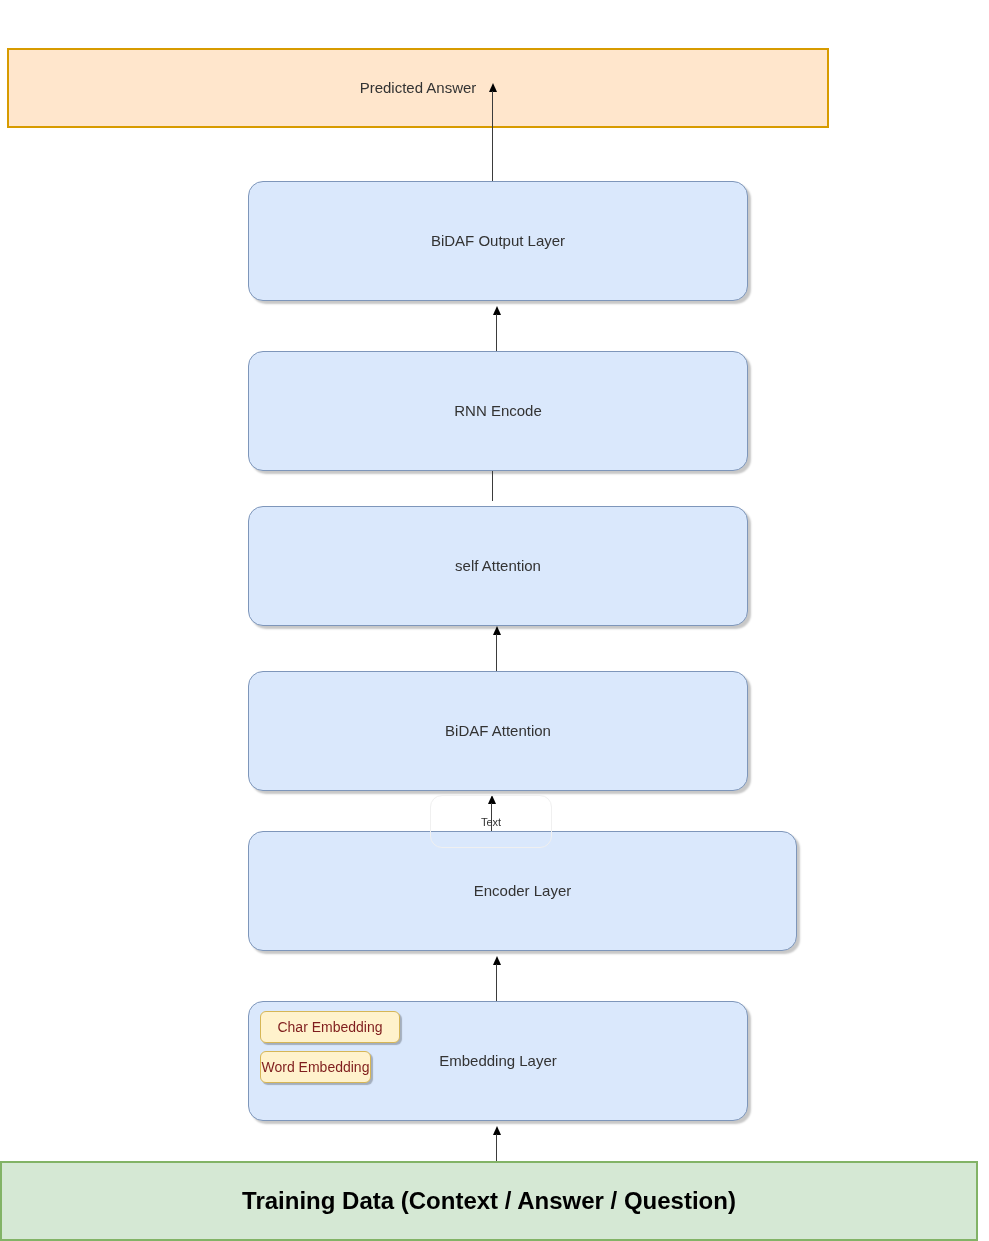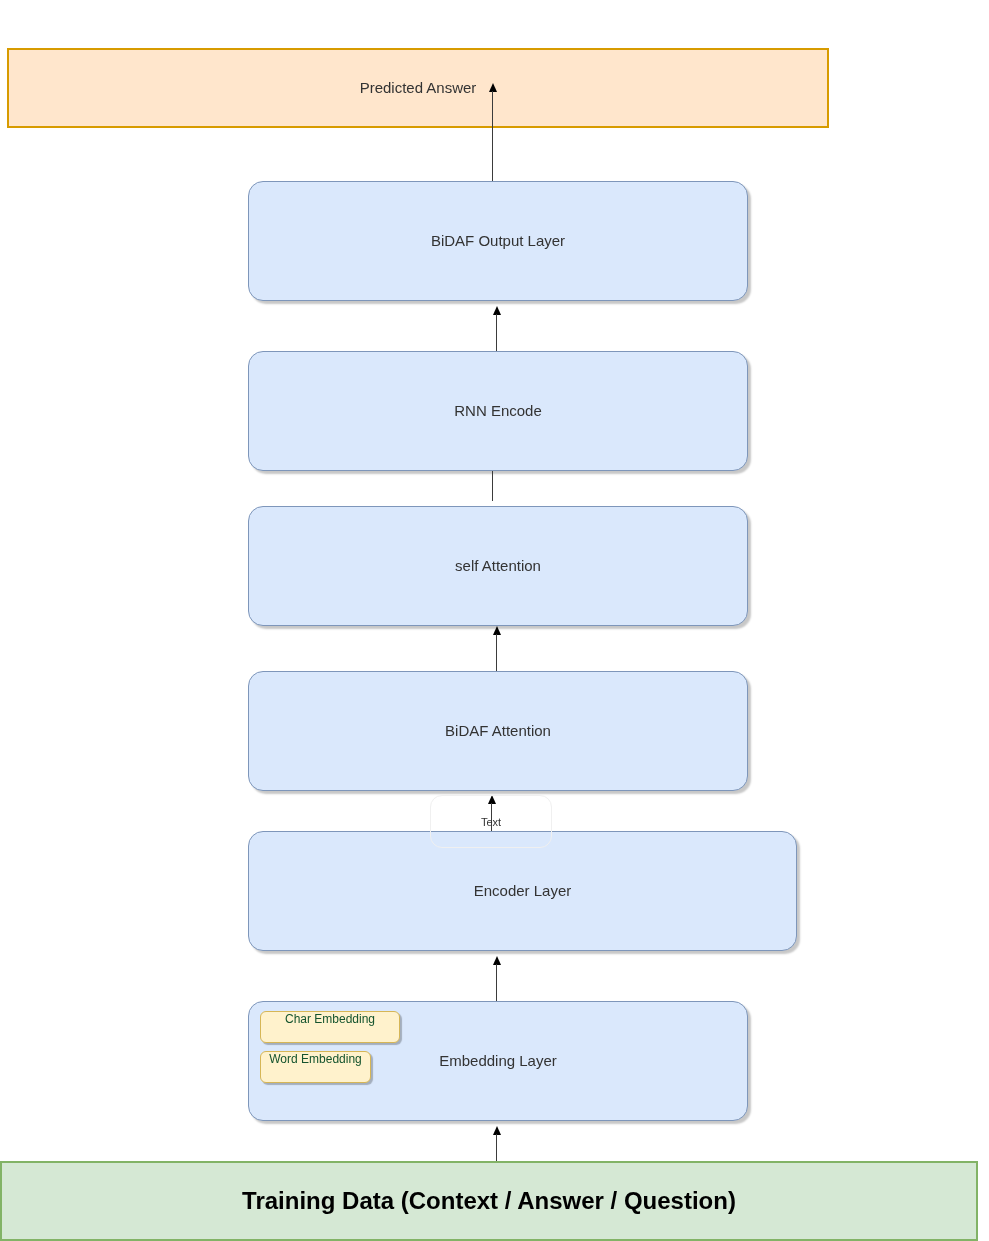--- a/index.html
+++ b/index.html
@@ -32,27 +32,27 @@
   .green{
     background:#D5E8D4;
     border:2px solid #82B366;
     font-weight:bold;
     font-size:24px;
     color:#000000;
   }
   .chip{
     position:absolute;
     box-sizing:border-box;
-    display:flex;align-items:flex-start;justify-content:center;
+    display:flex;align-items:center;justify-content:center;
     background:#FFF2CC;
     border:1px solid #D6B656;
     border-radius:6px;
     box-shadow:2px 2px 1px rgba(0,0,0,0.25);
-    font-size:12px;
-    color:#14532d;
+    font-size:14px;
+    color:#7f1d1d;
   }
   .edge-line{
     position:absolute;
     width:1px;
     background:#3b3b3b;
   }
   .arrowhead{
     position:absolute;
     width:0;height:0;
     border-left:4px solid transparent;

